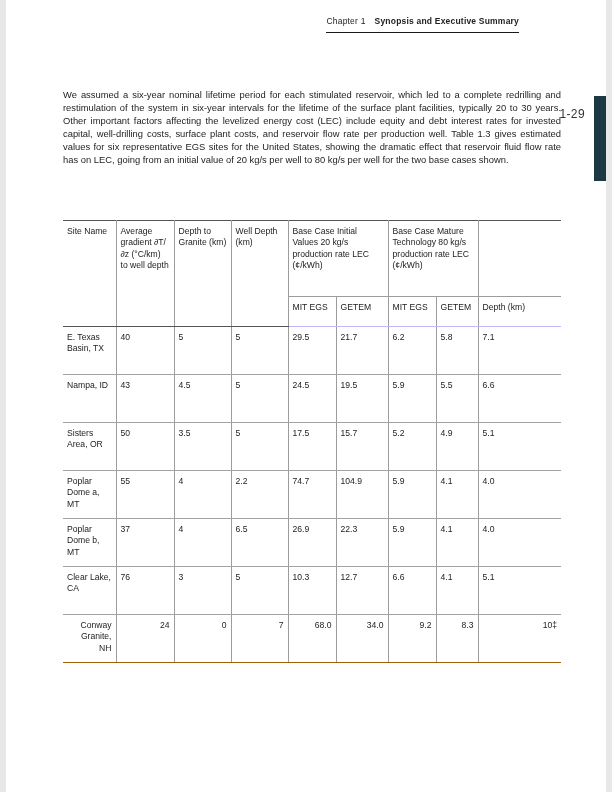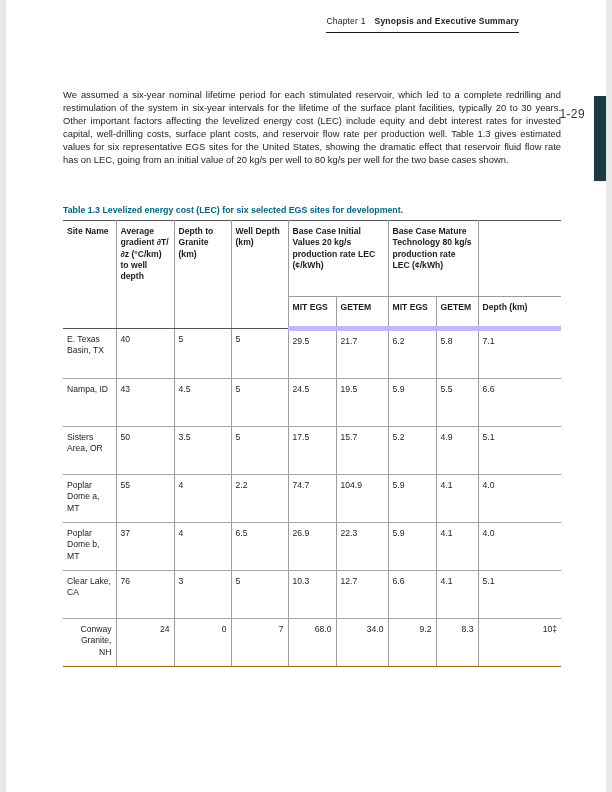--- a/index.html
+++ b/index.html
@@ -49,24 +49,24 @@
     border-collapse:collapse;width:498px;table-layout:fixed;
     font-size:8.6px;line-height:1.32;color:#1c1c1c;
   }
   table.lec th, table.lec td{
     vertical-align:top;text-align:left;
     padding:5px 4px 4px 4px;
     border-right:0.8px solid #9c9c9c;
     word-wrap:break-word;
   }
   table.lec th:last-child, table.lec td:last-child{border-right:none;}
-  table.lec thead th{font-weight:bold;}
+  table.lec thead th{font-weight:normal;}
   table.lec thead tr.top th{border-top:1px solid #555;height:66px;}
   table.lec thead tr.top th.group{border-bottom:0.8px solid #9c9c9c;}
-  table.lec thead tr.sub th{height:20px;border-bottom:5px solid #c4b5fd;}
+  table.lec thead tr.sub th{height:20px;border-bottom:1px solid #c4b5fd;}
   table.lec thead th[rowspan]{border-bottom:1px solid #555;}
   table.lec tbody td{height:38px;border-bottom:0.7px solid #a3a3a3;}
   table.lec tbody tr:last-child td{border-bottom:1px solid #a16207;text-align:right;}
   
   .footnote{
     position:absolute;top:668px;left:57px;width:498px;
     font-size:8.3px;font-weight:bold;color:#1a1a1a;
   }
 </style>
 </head>
@@ -76,21 +76,20 @@
 
   <div class="running-header">
     <span class="chapter">Chapter 1</span><span class="title">Synopsis and Executive Summary</span>
   </div>
 
   <div class="page-number">1-29</div>
   <div class="side-tab"></div>
 
   <p class="body-text">We assumed a six-year nominal lifetime period for each stimulated reservoir, which led to a complete redrilling and restimulation of the system in six-year intervals for the lifetime of the surface plant facilities, typically 20 to 30 years. Other important factors affecting the levelized energy cost (LEC) include equity and debt interest rates for invested capital, well-drilling costs, surface plant costs, and reservoir flow rate per production well. Table 1.3 gives estimated values for six representative EGS sites for the United States, showing the dramatic effect that reservoir fluid flow rate has on LEC, going from an initial value of 20 kg/s per well to 80 kg/s per well for the two base cases shown.</p>
 
-  <div class="table-caption">Table 1.3 Levelized energy cost (LEC) for six selected EGS sites for development.</div>
 
   <div class="table-wrap">
     <table class="lec">
       <colgroup>
         <col style="width:53px">
           <col style="width:58px">
           <col style="width:57px">
           <col style="width:57px">
         <col style="width:48px">
           <col style="width:52px">

